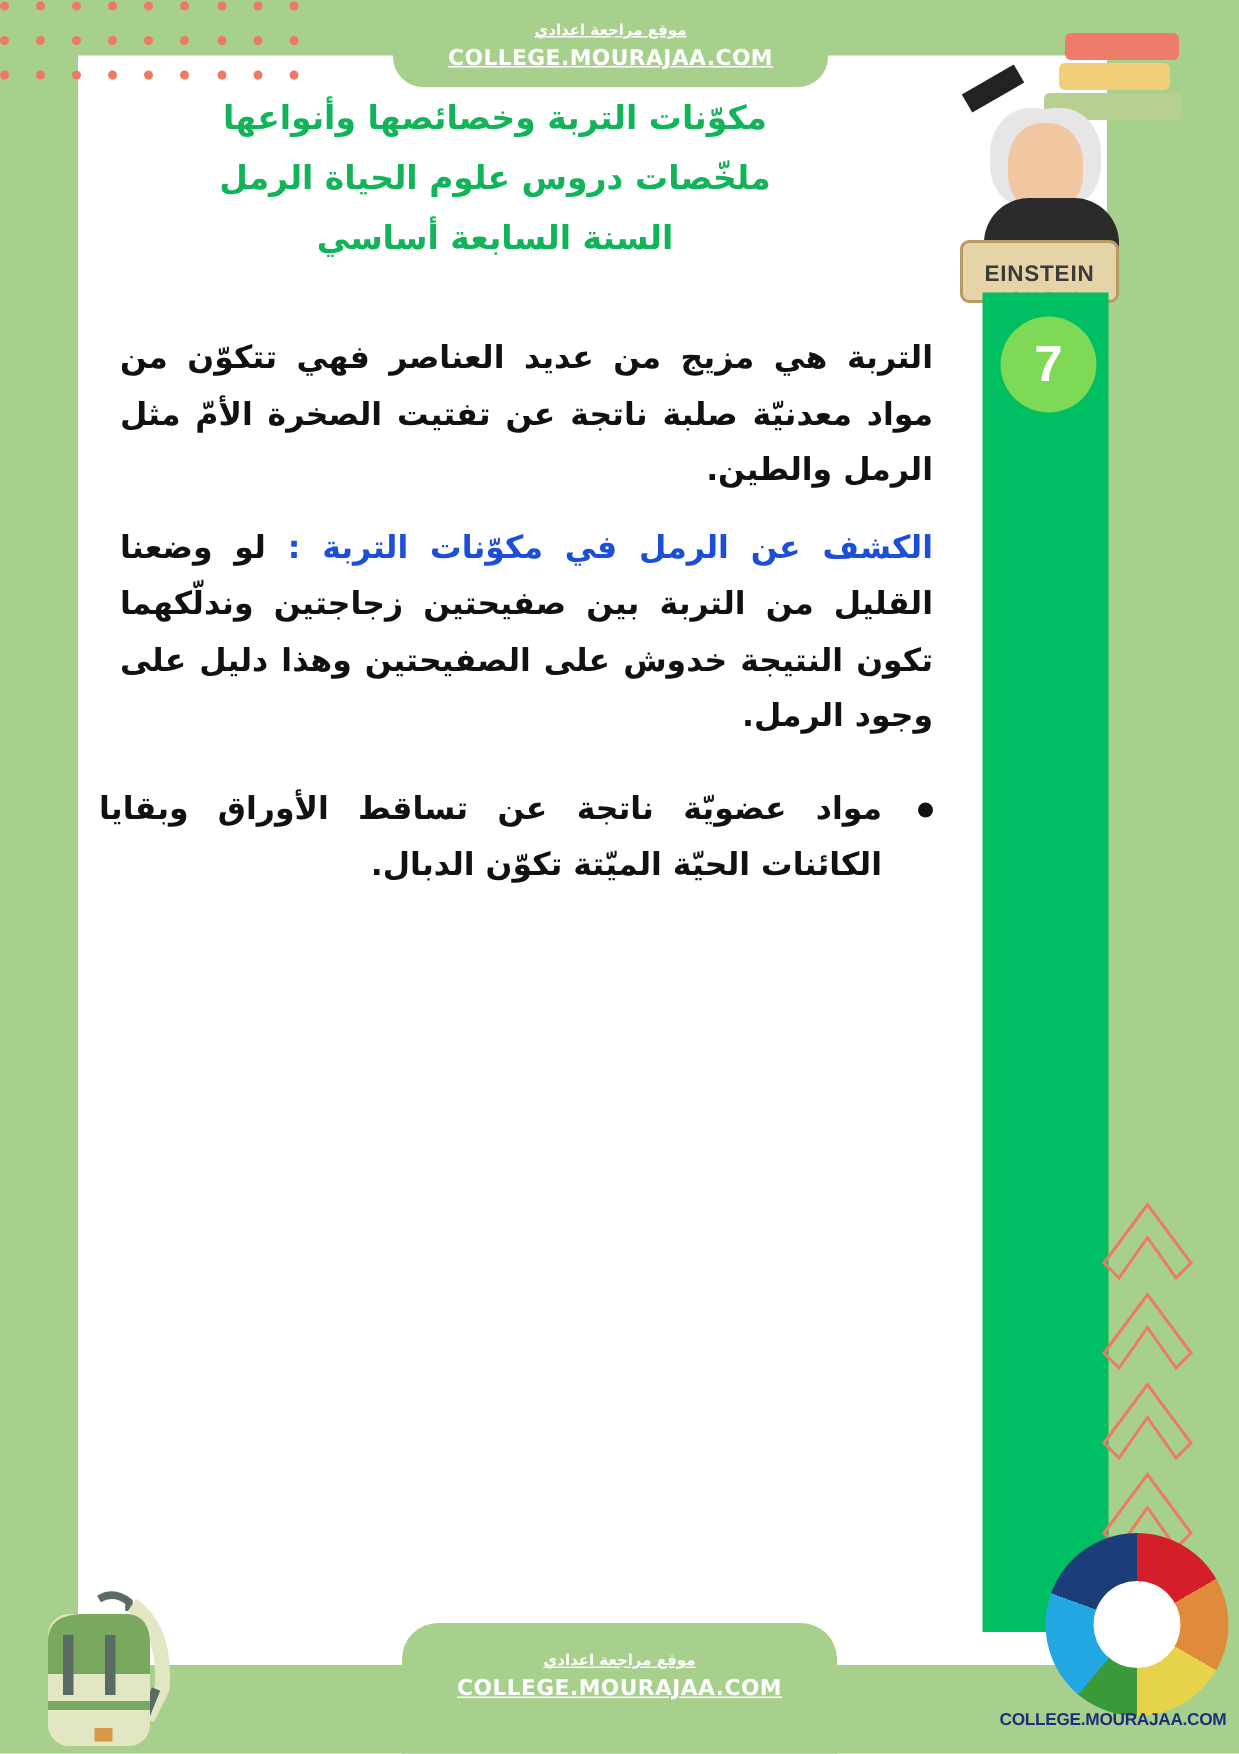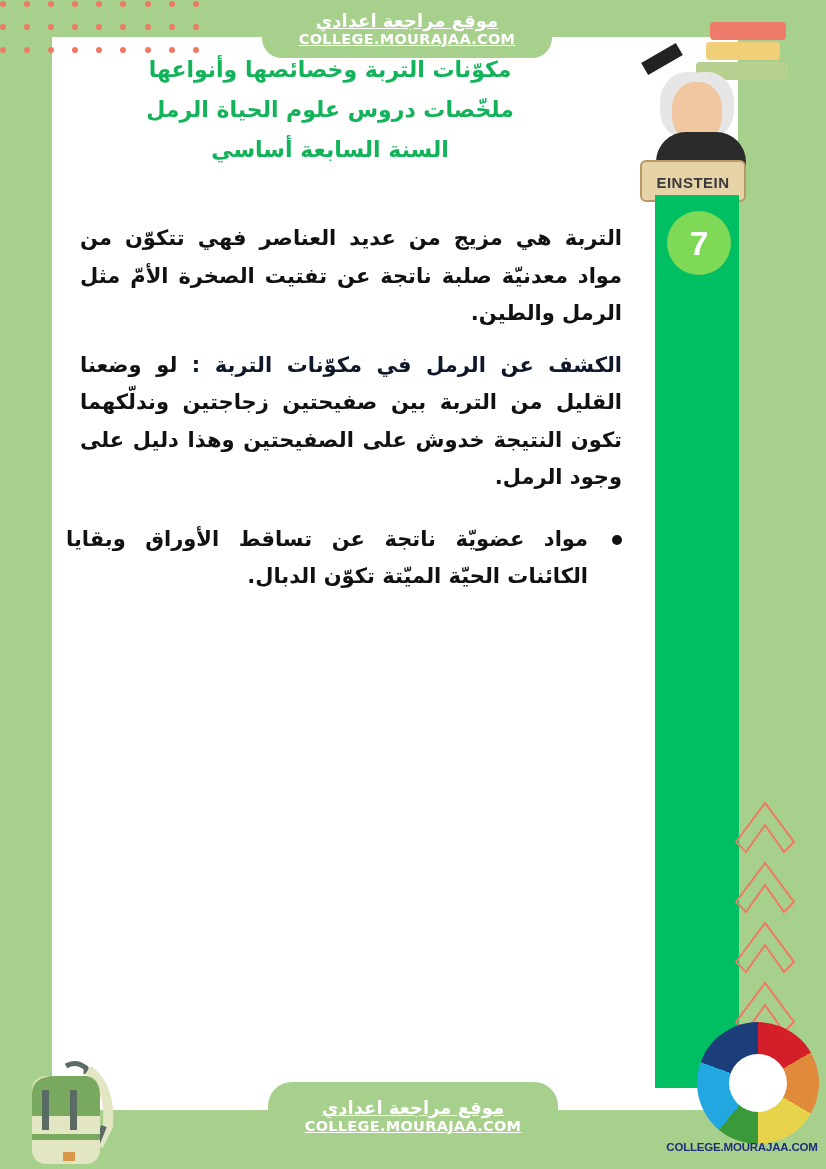--- a/index.html
+++ b/index.html
@@ -24,27 +24,27 @@
       text-align: center; font-weight: bold;
     }
     .banner.top {
       left: 262px; top: 0; width: 290px; height: 58px;
       border-radius: 0 0 20px 20px;
     }
     .banner.bottom {
       left: 268px; top: 1082px; width: 290px; height: 87px;
       border-radius: 24px 24px 0 0;
     }
-    .banner .ar { font-size: 18px; text-decoration: underline; direction: rtl; line-height: 18px; }
+    .banner .ar { font-size: 10px; text-decoration: underline; direction: rtl; line-height: 18px; }
     .banner .en { font-size: 14.5px; text-decoration: underline; letter-spacing: 0.3px; line-height: 18px; }
     .banner.top .ar { margin-top: 12px; }
     .banner.bottom .ar { margin-top: 17px; }
 
     .title-block {
-      position: absolute; left: 100px; top: 50px; width: 460px;
+      position: absolute; left: 100px; top: 60px; width: 460px;
       direction: rtl; text-align: center; color: #13b35a;
       font-weight: bold; font-size: 22px; line-height: 40px;
     }
 
     .green-strip {
       position: absolute; left: 655px; top: 195px; width: 84px; height: 893px;
       background: #00bf63;
     }
     .page-badge {
       position: absolute; left: 667px; top: 211px; width: 64px; height: 64px;
@@ -52,21 +52,21 @@
       font-size: 34px; font-weight: bold; text-align: center; line-height: 64px;
       font-family: "Liberation Sans", sans-serif;
     }
 
     .content {
       position: absolute; left: 66px; top: 206px; width: 570px;
       direction: rtl; text-align: justify; color: #111111;
       font-weight: bold; font-size: 21px; line-height: 37.5px;
     }
     .content p { margin: 14px; }
-    .content .red { color: #0f172a; }
+    .content .red { color: #1d4ed8; }
     .content ul { margin: 24px 0 0 0; padding: 0 48px 0 0; list-style: none; }
     .content li.l1 { position: relative; }
     .content li.l1 .bullet {
       position: absolute; right: -34px; top: 14px; width: 10px; height: 10px;
       border-radius: 50%; background: #111;
     }
     .content ul.sub { margin: 0; padding: 0 48px 0 0; }
     .content li.l2 { position: relative; text-align: right; }
     .content li.l2 .bullet {
       position: absolute; right: -34px; top: 14px; width: 9px; height: 9px;

